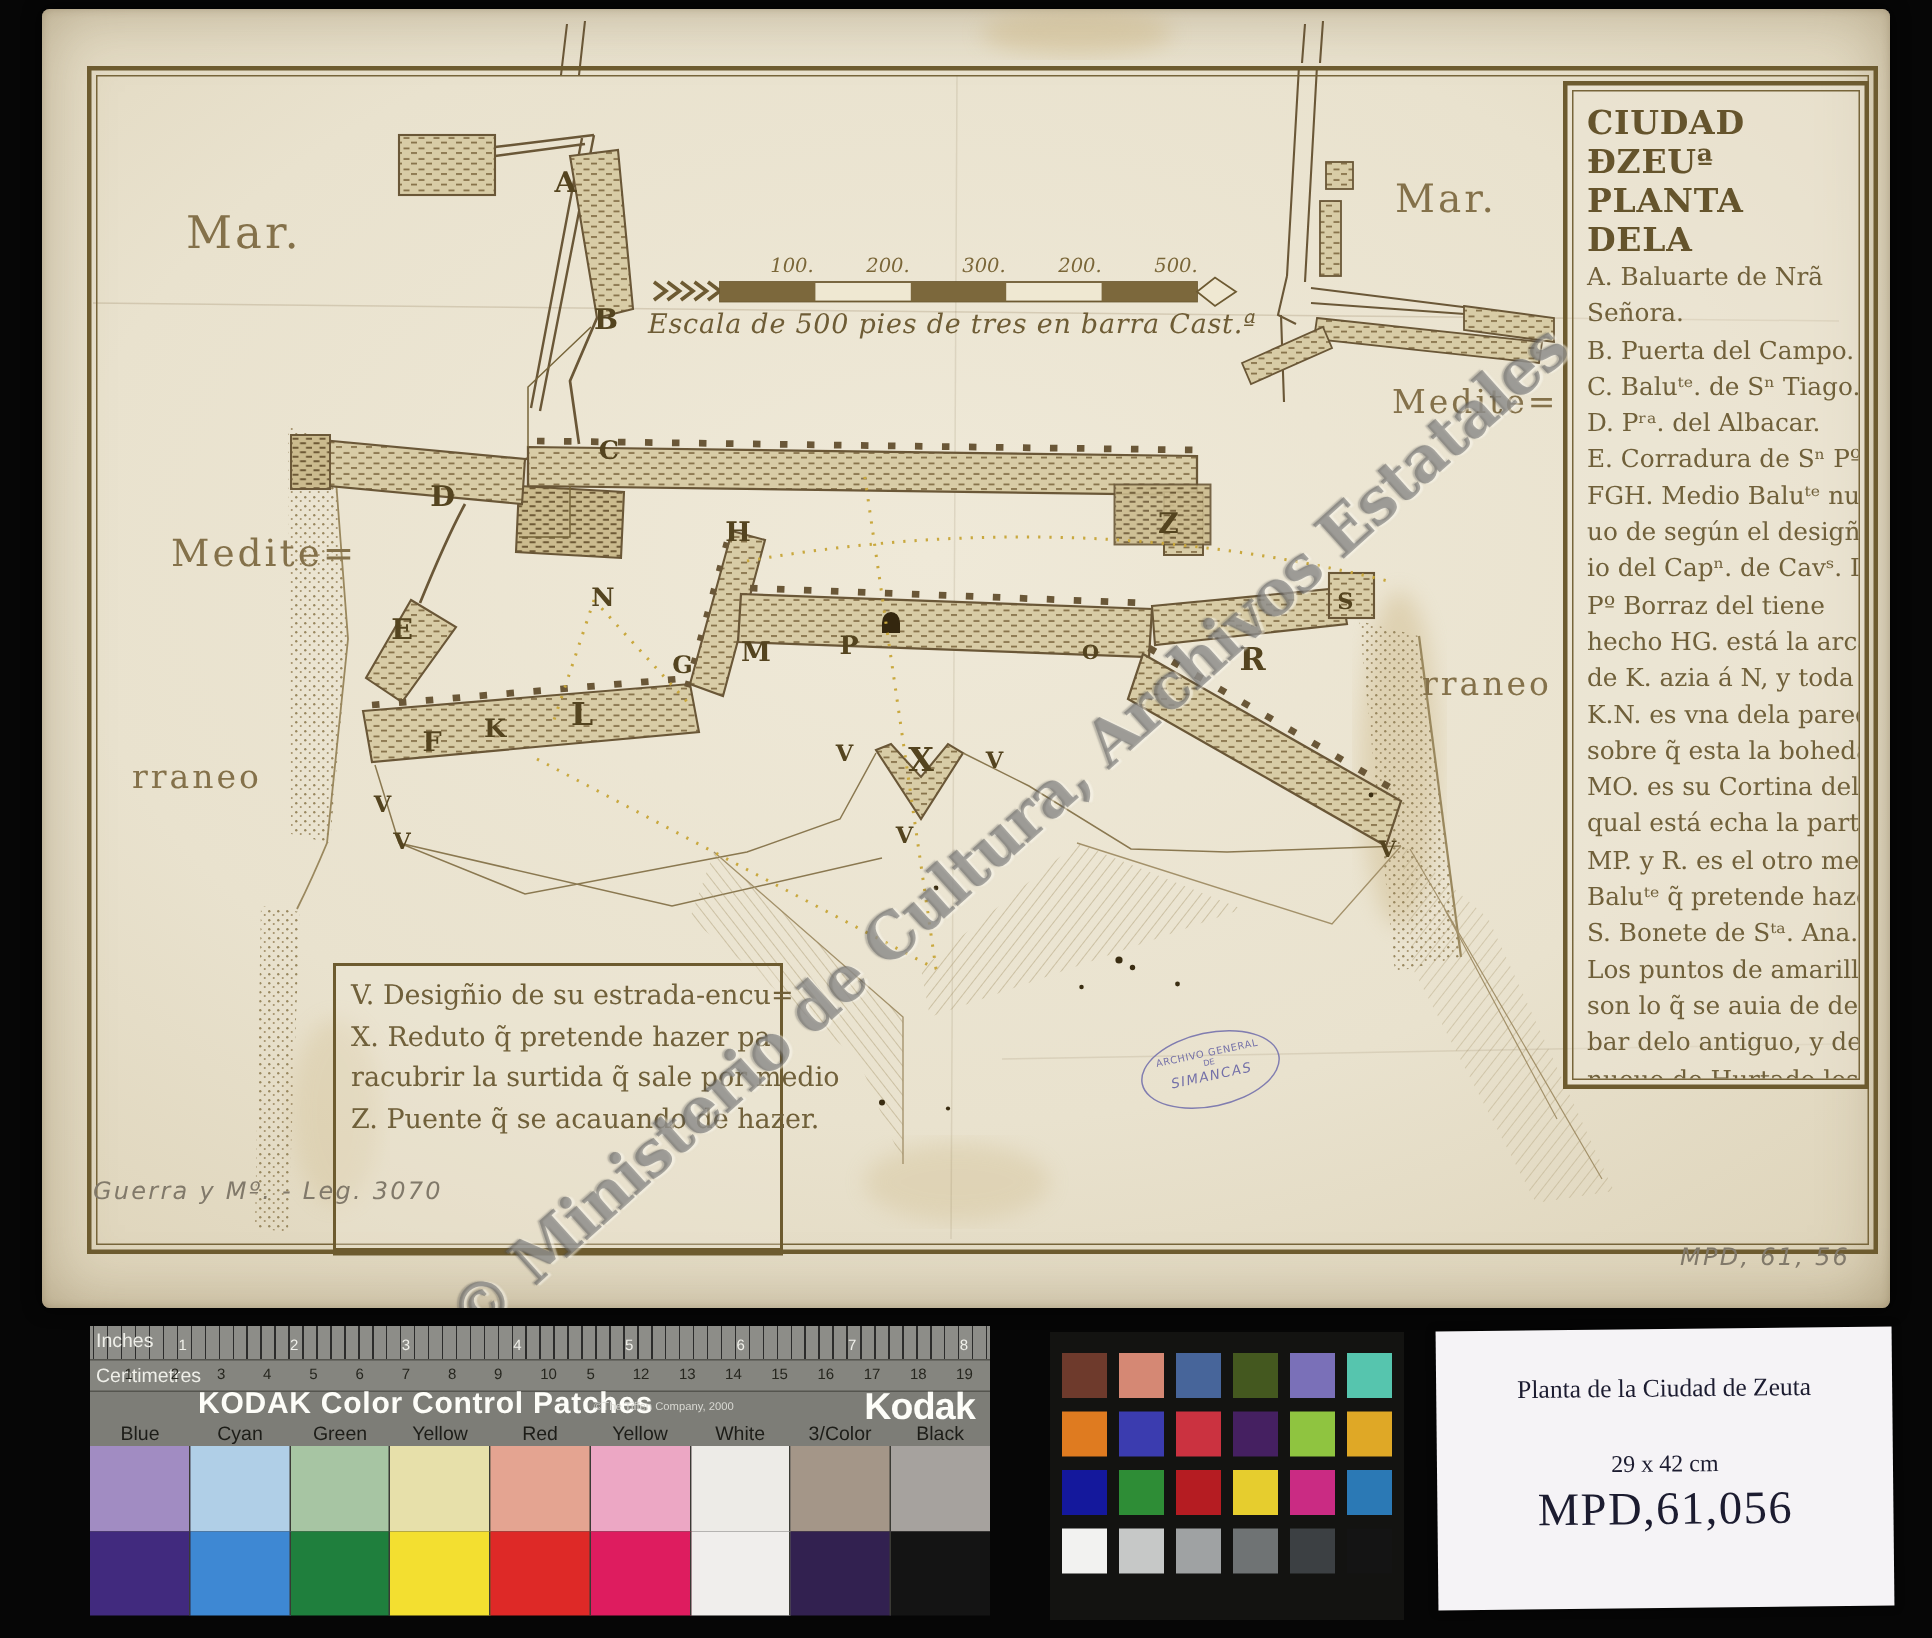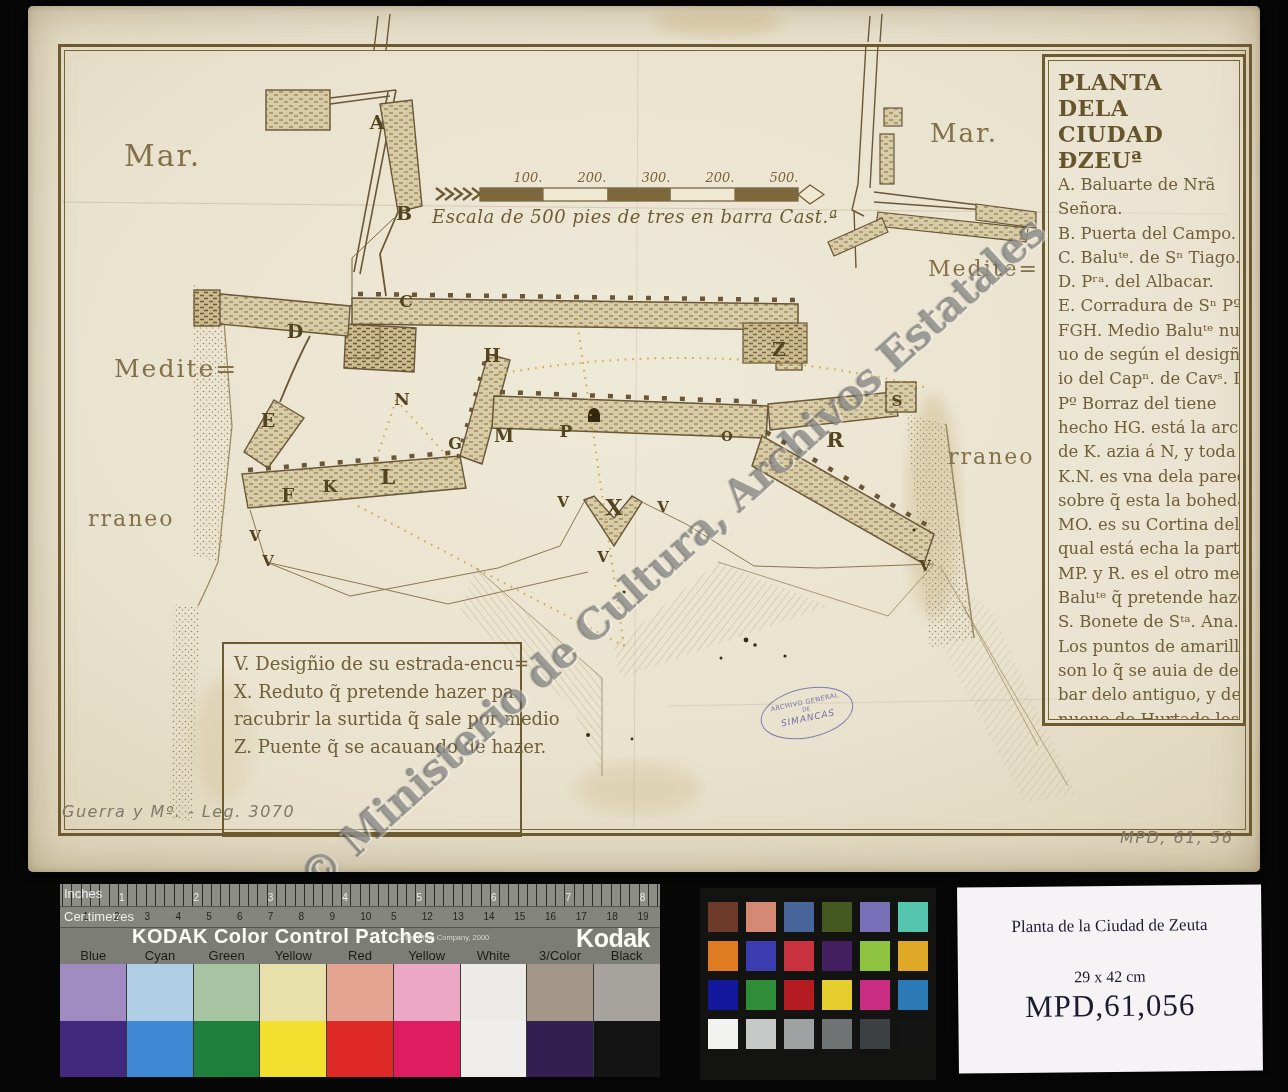--- a/index.html
+++ b/index.html
@@ -28,21 +28,21 @@
   .scale-caption{position:absolute;left:404px;top:200px;width:420px;font-style:italic;
                  font-size:18px;color:#6e5c35;letter-spacing:.5px;white-space:nowrap;}
   .stamp{position:absolute;left:732px;top:682px;width:92px;height:48px;border:1.6px solid #6f6cab;
          border-radius:50%;transform:rotate(-12deg);color:#605da2;text-align:center;
          font-family:"DejaVu Sans",sans-serif;opacity:.85;}
   .stamp .s1{font-size:6.5px;letter-spacing:.5px;margin-top:9px;}
   .stamp .s2{font-size:5.5px;line-height:7px;}
   .stamp .s3{font-size:9px;font-style:italic;letter-spacing:1px;}
   .pencil{position:absolute;font-family:"DejaVu Sans",sans-serif;font-style:italic;
           font-size:16px;color:#81796a;letter-spacing:1.5px;white-space:nowrap;}
-  .pencil-left{left:34px;top:796px;}
+  .pencil-left{left:34px;top:778px;}
   .pencil-right{left:1092px;top:822px;}
   .watermark{position:absolute;left:124px;top:524px;width:1040px;text-align:center;
      transform:rotate(-42deg);font-weight:700;font-size:42px;letter-spacing:-1px;white-space:nowrap;
      color:rgba(106,106,106,.55);
      text-shadow:1.5px 1.5px 1px rgba(252,250,242,.5), -1px -1px 1px rgba(70,70,70,.3);}
   
   .kodak{position:absolute;left:60px;top:884px;width:600px;height:192px;font-family:"Liberation Sans",sans-serif;}
   .k-strip{position:relative;width:100%;}
   .k-in{height:22px;background:#8d8d88 repeating-linear-gradient(90deg,rgba(20,20,20,.8) 0 1px,transparent 1px 9.3px);
         background-position:2px 0;border-bottom:1px solid #55554f;}
@@ -207,22 +207,22 @@
           <circle cx="886" cy="524" r="1.6"></circle>
       </g>
     </svg>
 
     <div class="frame">
         <div class="frame-inner"></div>
       </div>
 
     <div class="legend">
       <div class="legend-inner">
+        <div class="legend-title">CIUDAD ĐZEUª</div>
         <div class="legend-title">PLANTA DELA</div>
-        <div class="legend-title">CIUDAD ĐZEUª</div>
         <div id="legend-lines">
             <div class="legend-line">A. Baluarte de Nrã</div>
             <div class="legend-line">Señora.</div>
             <div class="legend-line">B. Puerta del Campo.</div>
             <div class="legend-line">C. Baluᵗᵉ. de Sⁿ Tiago.</div>
             <div class="legend-line">D. Pʳᵃ. del Albacar.</div>
             <div class="legend-line">E. Corradura de Sⁿ Pº</div>
             <div class="legend-line">FGH. Medio Baluᵗᵉ nue</div>
             <div class="legend-line">uo de según el desigñ</div>
             <div class="legend-line">io del Capⁿ. de Cavˢ. D.</div>

